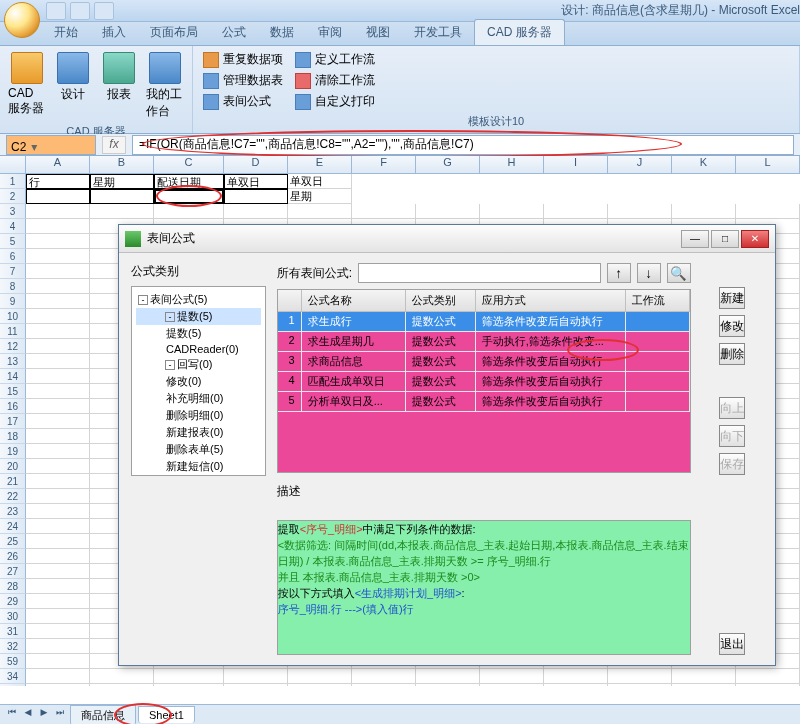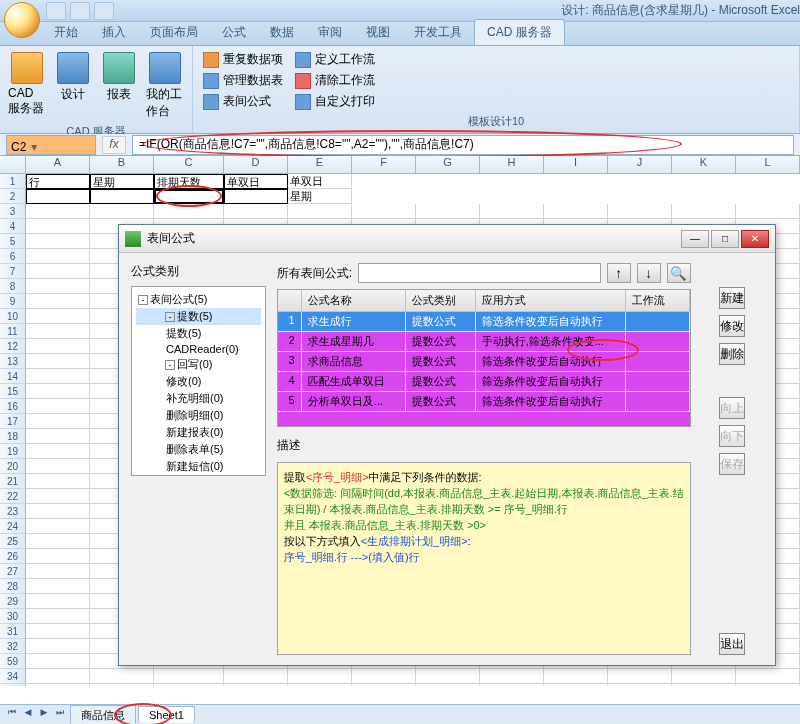--- a/index.html
+++ b/index.html
@@ -72,31 +72,31 @@
 .tree-item { padding: 1px 0 1px 12px; white-space: nowrap; }
 .tree-item.l1 { padding-left: 2px; }
 .tree-item.l2 { padding-left: 29px; }
 .tree-item.l3 { padding-left: 30px; }
 .tree-item.sel { background: #cce4ff; }
 .tree-toggle { display: inline-block; width: 10px; height: 10px; border: 1px solid #888; text-align: center; line-height: 8px; font-size: 9px; margin-right: 2px; }
 .dlg-mid { flex: 1; display: flex; flex-direction: column; }
 .search-row { display: flex; align-items: center; gap: 6px; margin-bottom: 6px; }
 .search-input { flex: 1; height: 20px; border: 1px solid #a0a0a0; background: #fff; padding: 0 4px; }
 .search-btn { width: 24px; height: 20px; background: linear-gradient(#f8f8f8, #d8d8d8); border: 1px solid #a0a0a0; }
-.table { background: #d946ef; border: 1px solid #a0a0a0; height: 138px; }
+.table { background: #ec4899; border: 1px solid #a0a0a0; height: 184px; }
 .thdr { display: flex; background: linear-gradient(#f4f4f4, #e0e0e0); border-bottom: 1px solid #c0c0c0; height: 22px; }
 .th { border-right: 1px solid #c0c0c0; padding: 3px 6px; font-size: 11px; }
 .th.c0 { width: 24px; } .th.c1 { width: 104px; } .th.c2 { width: 70px; } .th.c3 { width: 150px; } .th.c4 { width: 64px; }
 .trow { display: flex; height: 20px; border-bottom: 1px solid #e8e8e8; }
 .trow.sel { background: #3a8ee8; color: #fff; }
 .td { border-right: 1px solid #e8e8e8; padding: 2px 6px; font-size: 11px; white-space: nowrap; overflow: hidden; }
 .td.c0 { width: 24px; text-align: right; } .td.c1 { width: 104px; } .td.c2 { width: 70px; } .td.c3 { width: 150px; } .td.c4 { width: 64px; }
 .name-ellipse { position: absolute; left: 290px; top: 76px; width: 72px; height: 22px; border: 2px solid #e03030; border-radius: 50%; pointer-events: none; }
 .desc-label { margin-top: 10px; font-size: 12px; }
-.desc-box { flex: 1; background: #fef9c3; border: 1px solid #a0a0a0; padding: 6px; font-size: 11px; line-height: 16px; margin-top: 8px; }
+.desc-box { flex: 1; background: #86efac; border: 1px solid #a0a0a0; font-size: 11px; line-height: 16px; margin-top: 20px; }
 .desc-box .red { color: #d03030; }
 .desc-box .green { color: #1a8a1a; }
 .desc-box .blue { color: #2050d0; }
 .dlg-right { width: 62px; display: flex; flex-direction: column; gap: 6px; padding-top: 24px; align-items: center; }
 .dlg-btn { height: 22px; background: linear-gradient(#fdfdfd, #e0e0e0); border: 1px solid #888; font-size: 12px; }
 .dlg-btn:disabled { color: #aaa; }
 .dlg-spacer { flex: 1; }
 
 
 .sheettabs { position: absolute; bottom: 0; left: 0; right: 0; height: 20px; background: #dde9f5; border-top: 1px solid #9db9d9; display: flex; align-items: center; padding-left: 4px; }
@@ -248,21 +248,21 @@
         <div class="rowhdr-cell">31</div>
         <div class="rowhdr-cell">32</div>
         <div class="rowhdr-cell">59</div>
         <div class="rowhdr-cell">34</div>
         <div class="rowhdr-cell">35</div>
       </div>
     <div class="cells" id="cells">
       <div class="data-row">
         <div class="cell bordered">行</div>
         <div class="cell bordered">星期</div>
-        <div class="cell wide bordered">排期天数</div>
+        <div class="cell wide bordered">配送日期</div>
         <div class="cell bordered">单双日</div>
         <div class="cell">单双日</div>
       </div>
       <div class="data-row">
         <div class="cell bordered"></div>
         <div class="cell bordered"></div>
         <div class="cell wide bordered"></div>
         <div class="cell bordered"></div>
         <div class="cell">星期</div>
       </div>

